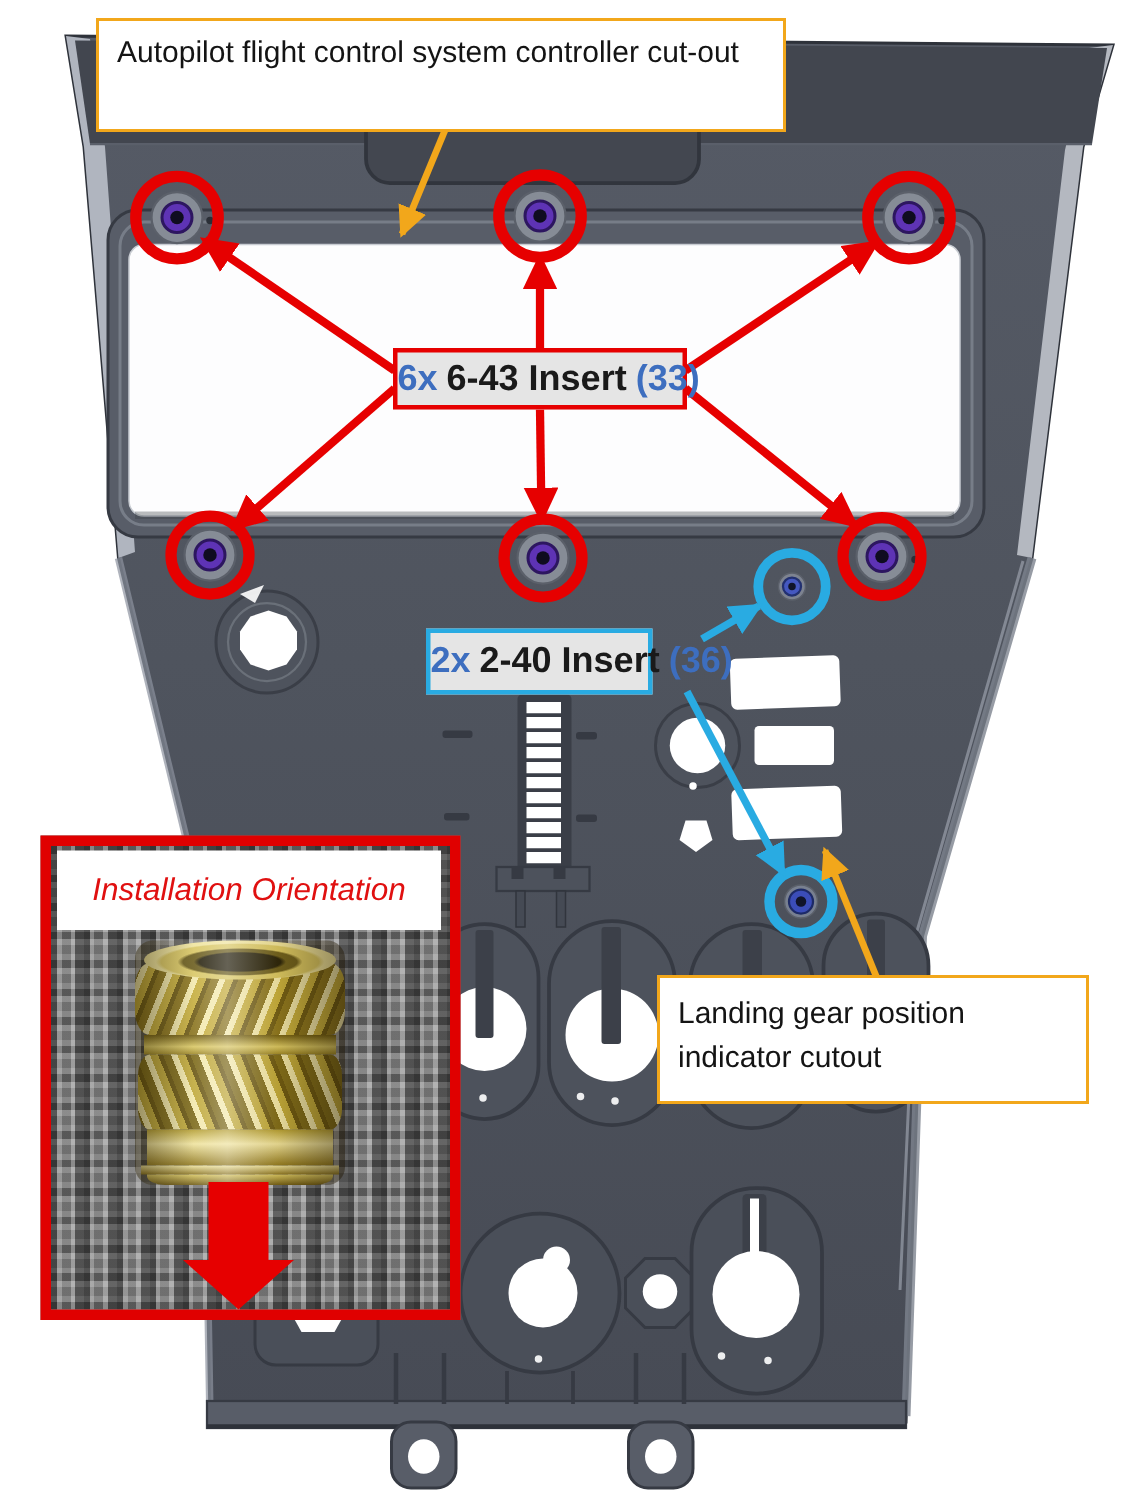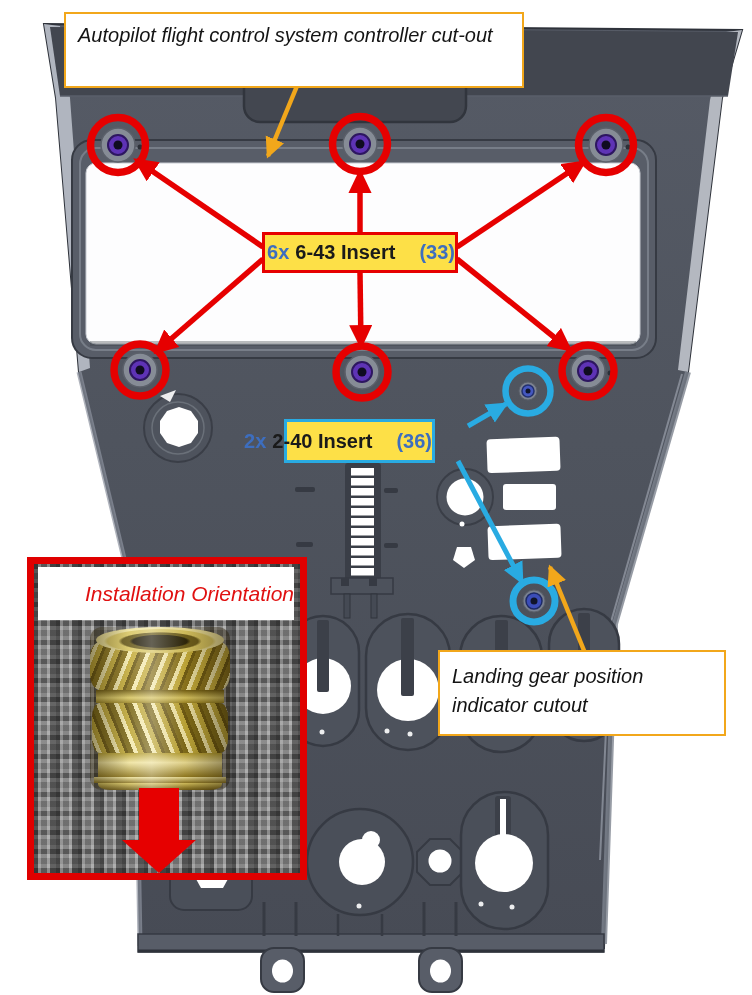--- a/index.html
+++ b/index.html
@@ -2,45 +2,45 @@
 <html><head>
 <meta charset="utf-8">
 <style>
   html,body{margin:0;padding:0;background:#ffffff;}
   body{font-family:"Liberation Sans",sans-serif;}
   #canvas{position:relative;width:752px;height:995px;background:#ffffff;overflow:hidden;}
   #panel-svg{position:absolute;left:0;top:0;z-index:1;}
 
   
   .callout{position:absolute;z-index:30;background:#ffffff;border:2.5px solid #F2A71B;
-           color:#141414;font-style:italic;font-size:20px;line-height:1.45;
+           color:#141414;font-size:20px;line-height:1.45;
            padding:7px 12px;box-sizing:border-box;}
   #callout-autopilot{left:64px;top:12px;width:460px;height:76px;}
   #callout-landing{left:438px;top:650px;width:288px;height:86px;padding-top:10px;}
 
-  .part-label{position:absolute;z-index:30;background:#fde047;display:flex;align-items:center;
-              justify-content:flex-end;font-weight:bold;font-size:20px;white-space:nowrap;
+  .part-label{position:absolute;z-index:30;background:#e5e5e5;display:flex;align-items:center;
+              justify-content:flex-start;font-weight:bold;font-size:24px;white-space:nowrap;
               box-sizing:border-box;color:#1a1a1a;}
   #label-632{left:262px;top:232px;width:196px;height:41px;border:3px solid #E60000;}
   #label-440{left:284px;top:419px;width:151px;height:44px;border:3px solid #29ABE2;}
   .qty,.ref{color:#3D6EBF;}
   .qty{margin-right:6px;}
-  .ref{margin-left:24px;}
+  .ref{margin-left:6px;}
 
   
   #inset{position:absolute;z-index:20;left:27px;top:557px;width:280px;height:323px;
          border:7px solid #E00000;box-sizing:border-box;overflow:hidden;
          background-color:#787878;
          background-image:
            repeating-linear-gradient(90deg, rgba(25,25,25,.50) 0 4px, rgba(195,195,195,.45) 4px 7px,
              rgba(110,110,110,.20) 7px 13px, rgba(225,225,225,.40) 13px 16px, rgba(45,45,45,.45) 16px 22px),
            repeating-linear-gradient(0deg, rgba(30,30,30,.42) 0 5px, rgba(185,185,185,.32) 5px 9px,
              rgba(90,90,90,.28) 9px 15px, rgba(210,210,210,.30) 15px 19px);}
   #inset-label{position:absolute;left:4px;top:3px;width:256px;height:53px;background:#ffffff;
-               display:flex;align-items:center;justify-content:flex-end;
+               display:flex;align-items:center;justify-content:center;
                font-style:italic;font-size:21px;color:#E01010;}
   #brass-insert{position:absolute;left:56px;top:63px;width:140px;height:163px;}
   #brass-insert .rim{position:absolute;left:6px;top:0;width:128px;height:26px;border-radius:50%;
       background:radial-gradient(ellipse at 50% 55%, #241f0c 0 30%, #6b5d1f 34% 42%, #d9c766 46% 58%, #efe4a0 62% 78%, #a8923a 84%);}
   #brass-insert .knurl1{position:absolute;left:0;top:15px;width:140px;height:48px;border-radius:10px/16px;
       background:repeating-linear-gradient(112deg,#8a7420 0 5px,#f3e9ae 5px 9px,#c5ad3e 9px 14px,#6d5a16 14px 17px);}
   #brass-insert .groove{position:absolute;left:6px;top:63px;width:128px;height:13px;
       background:linear-gradient(180deg,#705d14,#d9c766 60%,#9c8627);}
   #brass-insert .knurl2{position:absolute;left:2px;top:76px;width:136px;height:50px;border-radius:8px/14px;
       background:repeating-linear-gradient(68deg,#7d6a1b 0 5px,#f3e9ae 5px 9px,#c0a93c 9px 14px,#695613 14px 17px);}

